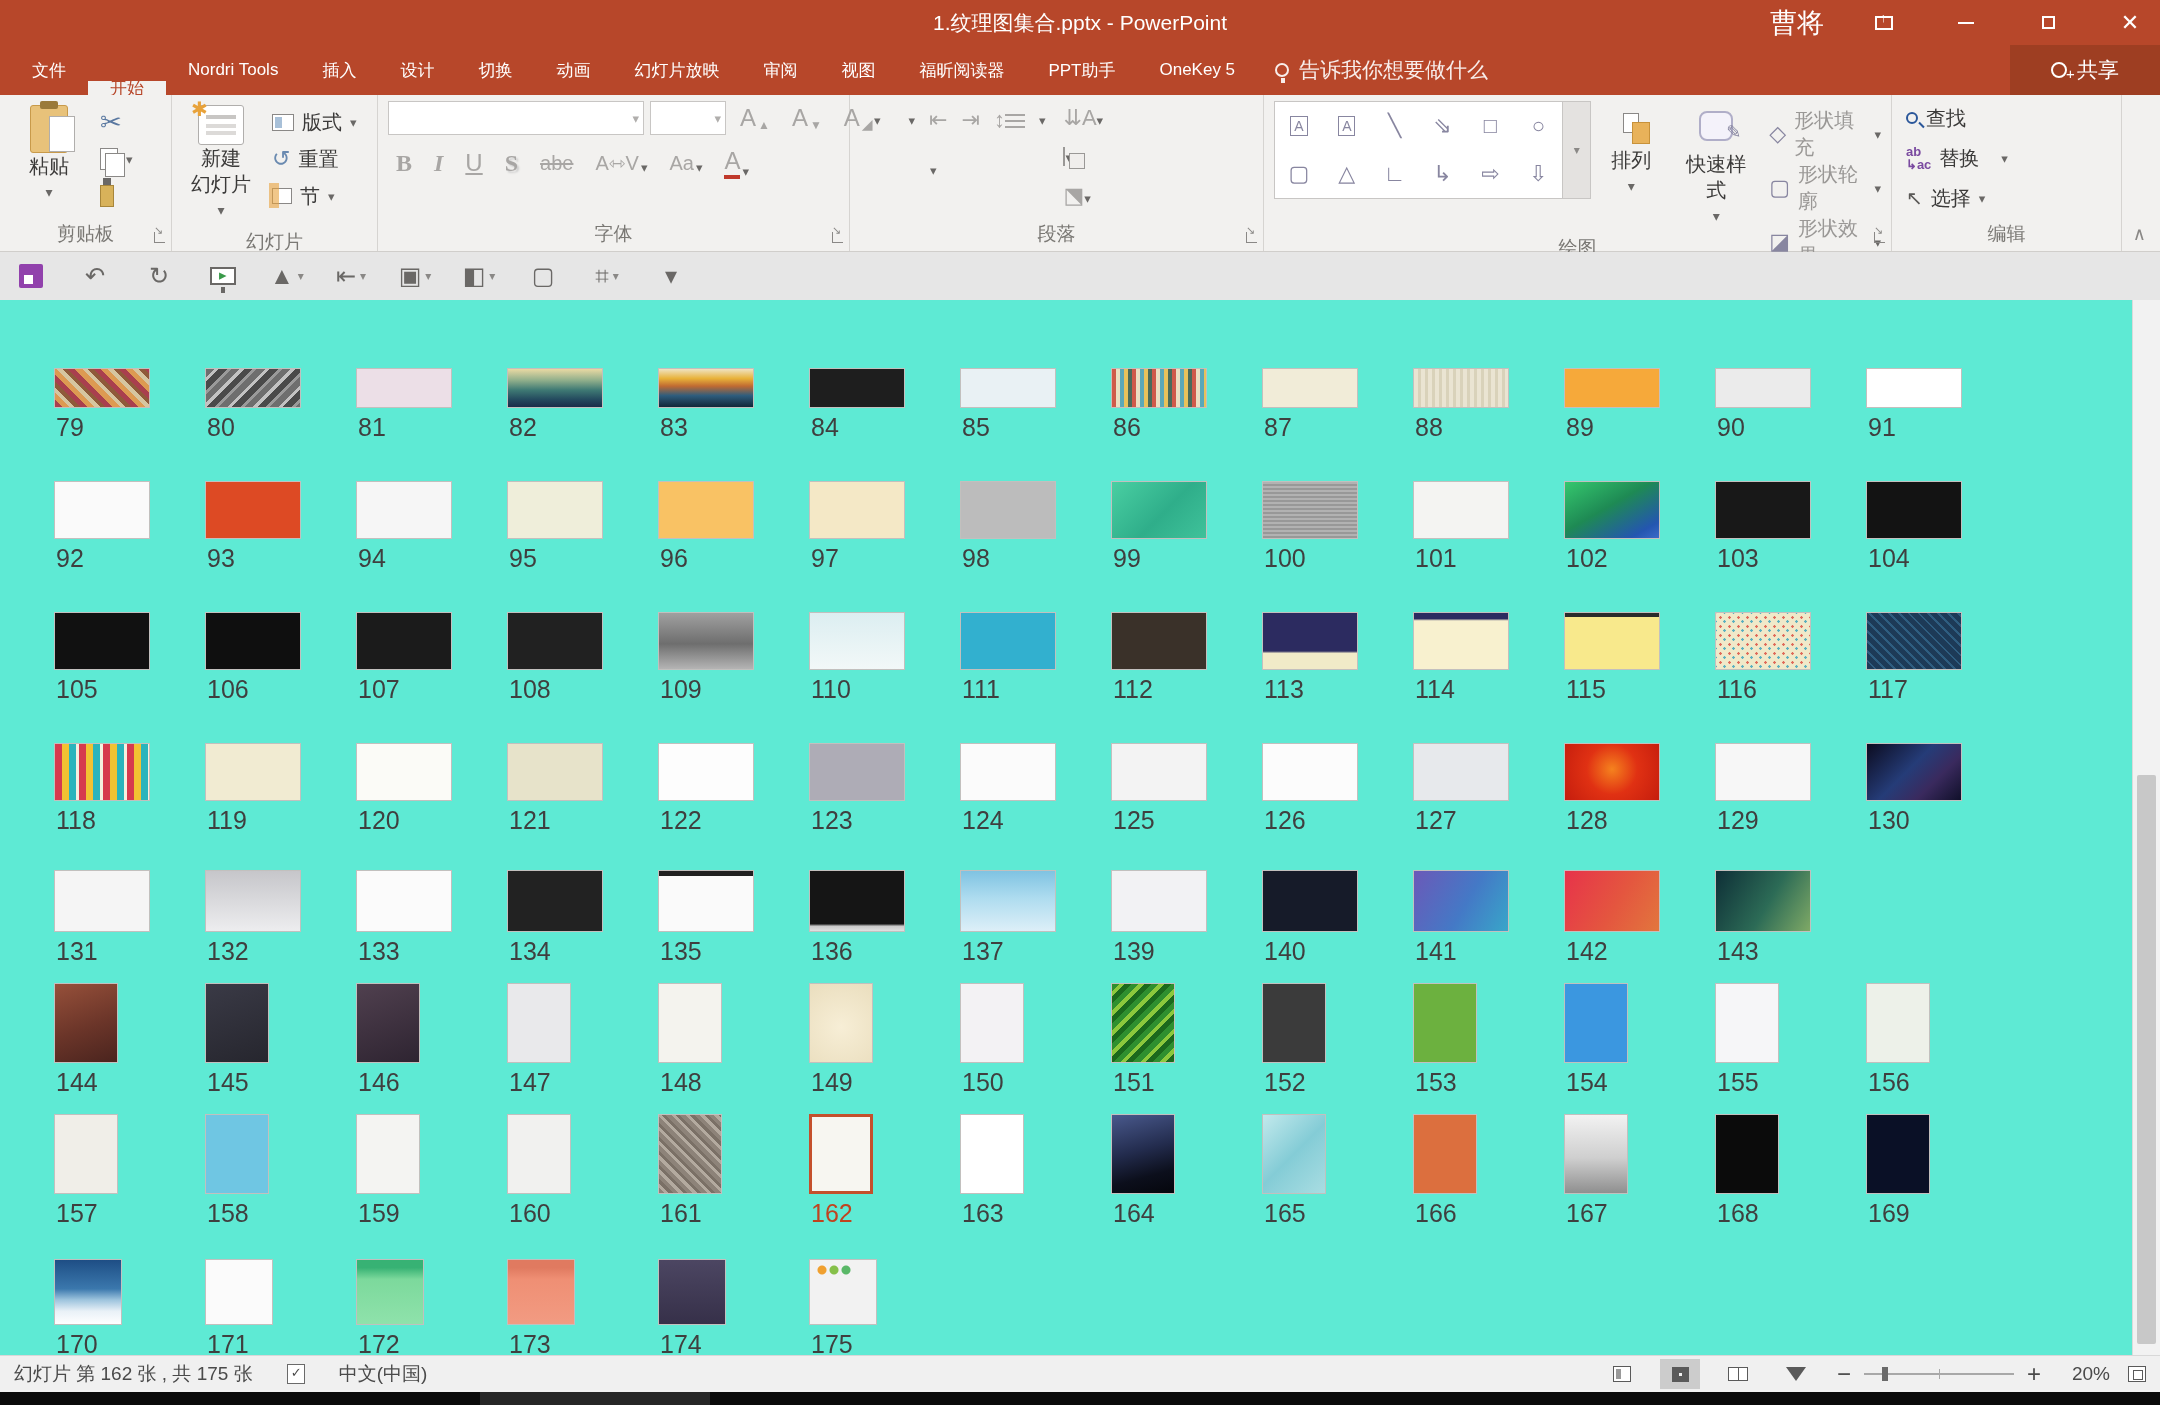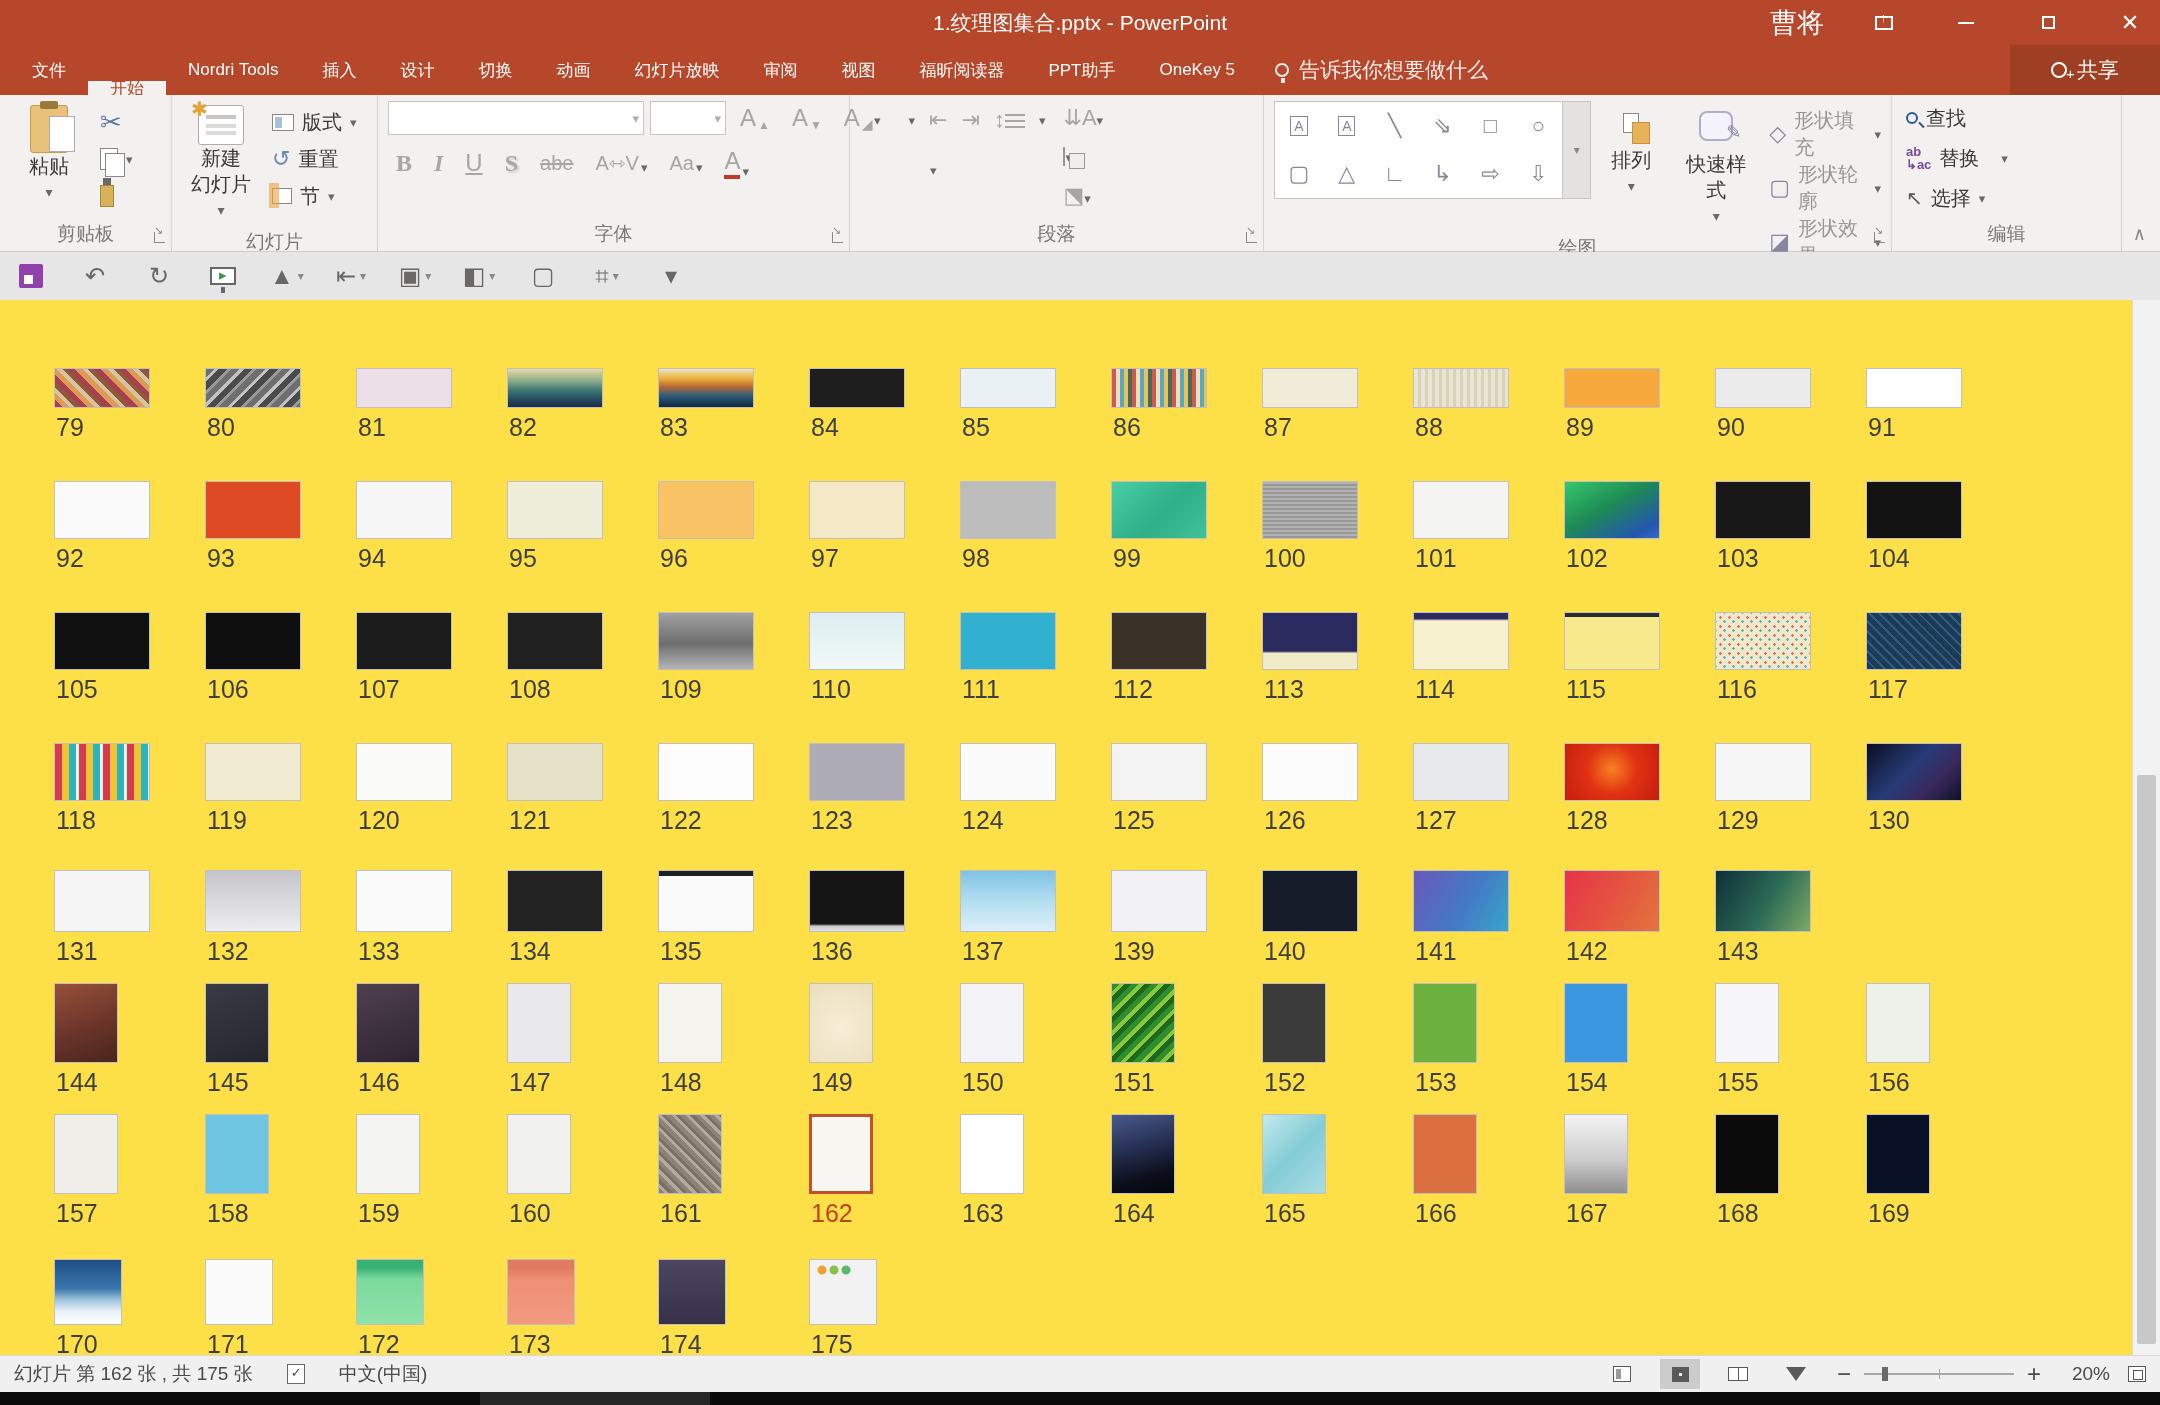--- a/index.html
+++ b/index.html
@@ -121,21 +121,21 @@
   .qbtn .caret { font-size:12px; color:#8a8886; }
   .ico-save { width:24px; height:24px; background:#9141ac; border-radius:2px; position:relative; }
   .ico-save::after { content:""; position:absolute; left:5px; top:11px; width:9px; height:9px; background:#fff; }
   .ico-show { width:26px; height:18px; border:2px solid #6a6866; position:relative; background:#fff; }
   .ico-show::before { content:"▸"; position:absolute; left:7px; top:-3px; color:#3a9a4a; font-size:15px; }
   .ico-show::after { content:""; position:absolute; left:9px; top:18px; width:4px; height:6px; background:#6a6866; }
   .qbox { width:20px; height:20px; border:1px solid #9a9896; background:#d8d6d4; position:relative; }
   .qbox::after { content:""; position:absolute; left:5px; top:5px; width:14px; height:14px; border:1px solid #9a9896; background:#f0eeec; }
 
   
-  .grid { position:absolute; top:300px; left:0; width:2132px; height:1055px; background:#fde047;
+  .grid { position:absolute; top:300px; left:0; width:2132px; height:1055px; background:#5eead4;
     padding:10px 0 0 54px; overflow:hidden; }
   .grow { display:flex; height:131px; align-items:flex-end; }
   .gcell { width:151px; display:flex; flex-direction:column; align-items:flex-start; justify-content:flex-end; height:131px; }
   .thumb { border:1px solid #c2c0be; background:#fff; background-size:cover; margin-bottom:5px; }
   .thumb.selected { border:3px solid #C4502C; }
   .snum { font-size:25px; color:#3f3f3f; margin-left:2px; line-height:28px; }
   .snum.selected { color:#C0431F; }
 
   
   .vscroll { position:absolute; top:300px; right:0; width:28px; height:1055px; background:#f2f2f2; border-left:1px solid #dadada; }

